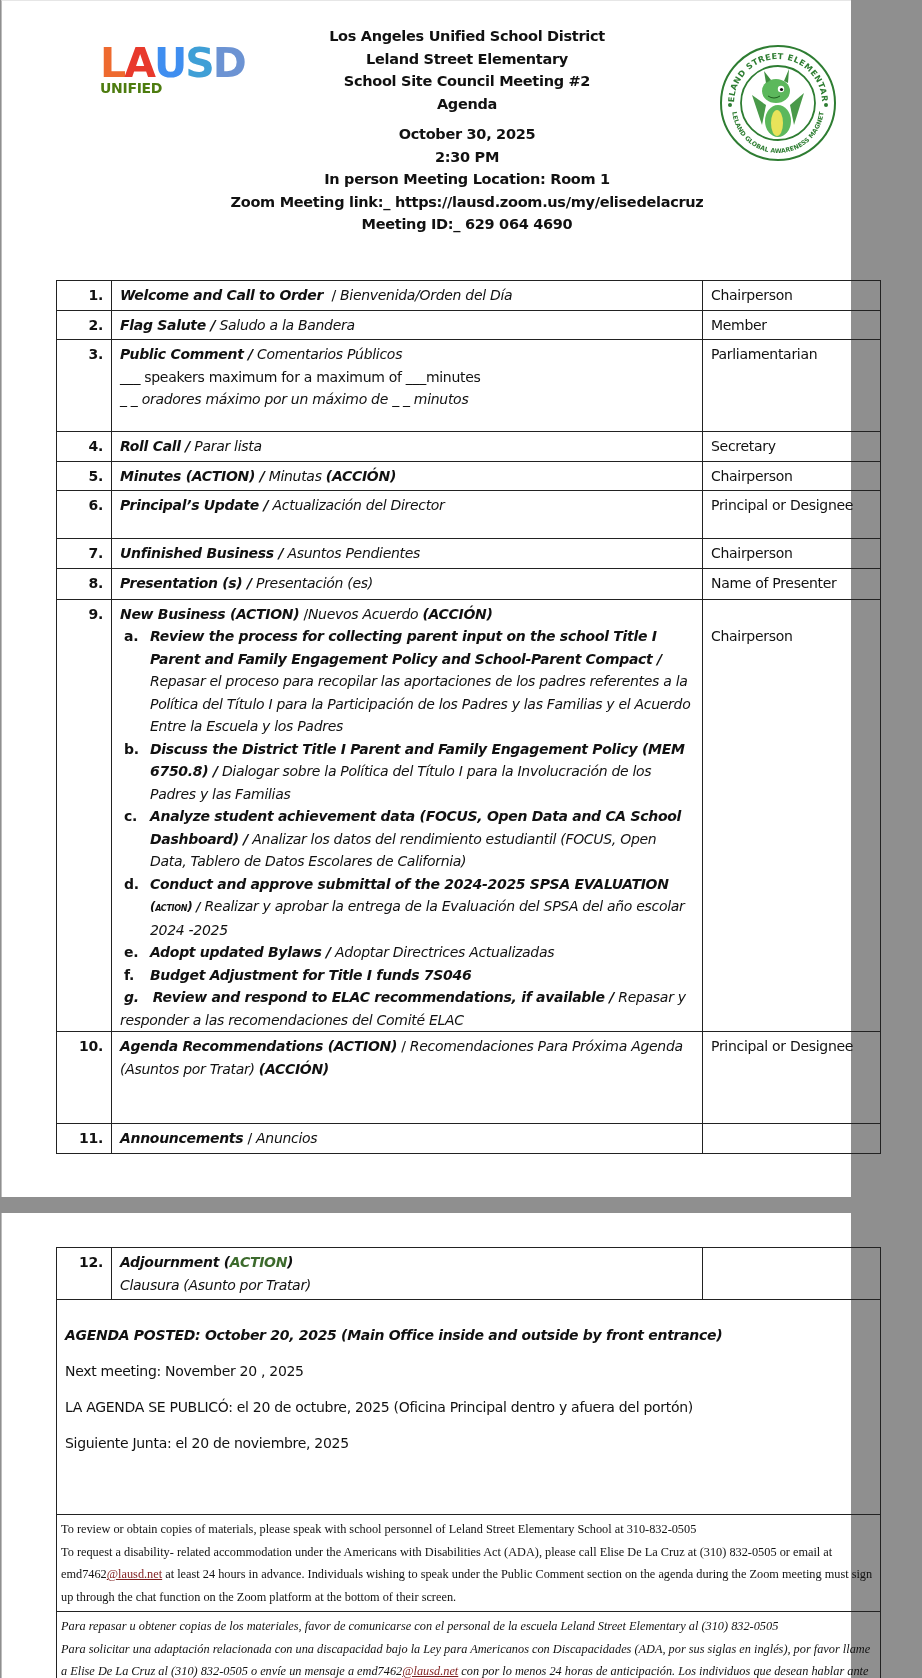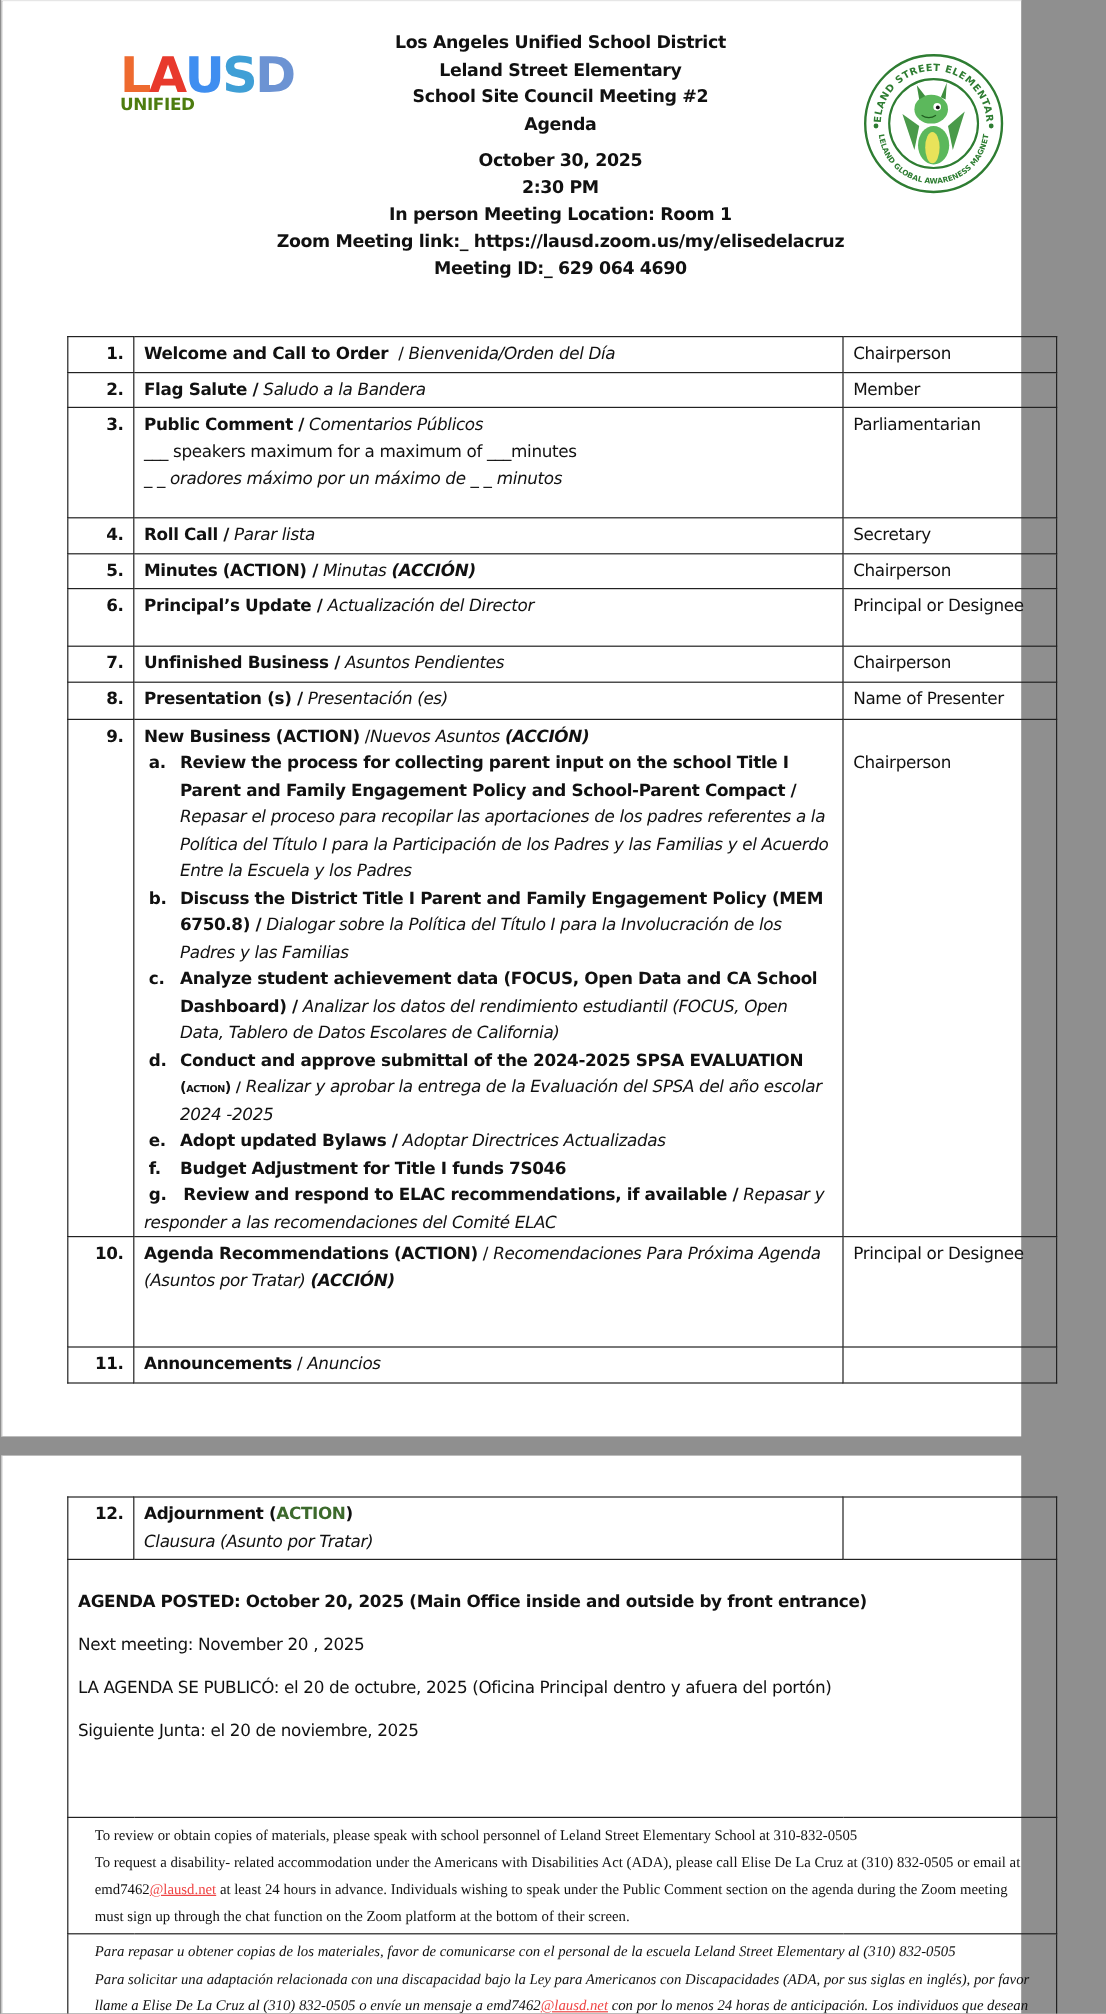--- a/index.html
+++ b/index.html
@@ -19,31 +19,31 @@
   .logo-lausd .small { font-weight: bold; font-size: 14px; color: #4d7c0f; line-height: 14px; letter-spacing: -0.3px; margin-top: -2px; }
   .header-text { position: absolute; left: 205px; width: 520px; top: 24px; text-align: center; font-weight: bold; font-size: 14.5px; line-height: 22.5px; letter-spacing: -0.3px; }
   .header-text .gap { height: 8px; }
   .seal { position: absolute; left: 716px; top: 42px; width: 120px; height: 120px; }
 
   
   table.agenda { position: absolute; left: 54px; width: 825px; border-collapse: collapse; font-size: 14px; letter-spacing: -0.3px; }
   table.agenda td { border: 1.5px solid #222; vertical-align: top; padding: 3px 8px 3px 8px; line-height: 22.5px; }
   td.num { width: 55px; text-align: right; font-weight: bold; padding-right: 8px !important; }
   td.role { width: 178px; }
-  .en { font-weight: bold; }
+  .en { font-weight: bold; font-style: italic; }
   .es { font-style: italic; }
   .sub { display: flex; }
   .sub .letter { width: 30px; flex: 0 0 30px; font-weight: bold; padding-left: 4px; }
   .green { color: #3c6a2c; margin-top: 21px; }
   .smallcaps { font-variant: small-caps; font-size: 12px; }
 
   .notice { text-align: left; font-size: 14px; letter-spacing: -0.3px; }
   .notice p { margin: 0 0 14px 0; line-height: 22px; }
-  .footer-cell { font-family: "Liberation Serif", serif; font-size: 12.3px; line-height: 15.6px; padding: 3px 22px !important; letter-spacing: 0; }
-  .footer-cell a { color: #ef4444; text-decoration: underline; }
+  .footer-cell { font-family: "Liberation Serif", serif; font-size: 12.3px; line-height: 15.6px; padding: 3px 4px !important; letter-spacing: 0; }
+  .footer-cell a { color: #7f1d1d; text-decoration: underline; }
 </style>
 </head>
 <body>
 
 <div class="page page1">
 
   <div class="logo-lausd">
     <div class="big">
       <span style="color:#ee6a2f">L</span><span style="color:#e8392c">A</span><span style="color:#3f8ef0">U</span><span style="color:#3f9fd6">S</span><span style="color:#6c93d3">D</span>
     </div>
@@ -129,21 +129,21 @@
       <td class="role">Chairperson</td>
     </tr>
     <tr style="height:31px">
       <td class="num">8.</td>
       <td><span class="en">Presentation (s) /</span> <span class="es">Presentación (es)</span></td>
       <td class="role">Name of Presenter</td>
     </tr>
     <tr>
       <td class="num">9.</td>
       <td style="padding-bottom:0">
-        <div><span class="en">New Business (ACTION)</span><span> /</span><span class="es">Nuevos Asuntos</span> <span class="es en">(ACCIÓN)</span></div>
+        <div><span class="en">New Business (ACTION)</span><span> /</span><span class="es">Nuevos Acuerdo</span> <span class="es en">(ACCIÓN)</span></div>
         <div class="sub">
               <span class="letter">a.</span>
               <span><span class="en">Review the process for collecting parent input on the school Title I Parent and Family Engagement Policy and School-Parent Compact /</span> <span class="es">Repasar el proceso para recopilar las aportaciones de los padres referentes a la Política del Título I para la Participación de los Padres y las Familias y el Acuerdo Entre la Escuela y los Padres</span></span>
             </div>
         <div class="sub">
               <span class="letter">b.</span>
               <span><span class="en">Discuss the District Title I Parent and Family Engagement Policy (MEM 6750.8) /</span> <span class="es">Dialogar sobre la Política del Título I para la Involucración de los Padres y las Familias</span></span>
             </div>
         <div class="sub">
               <span class="letter">c.</span>

